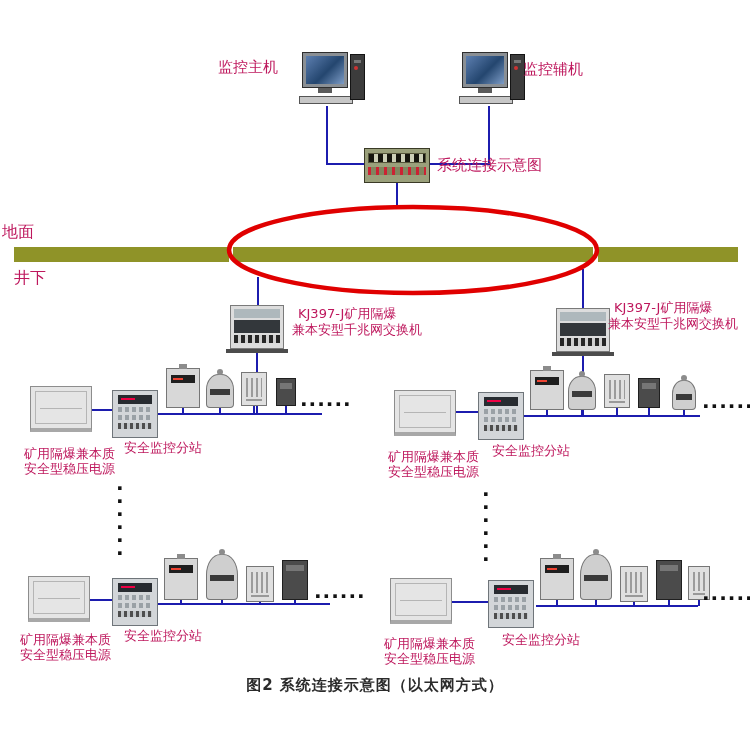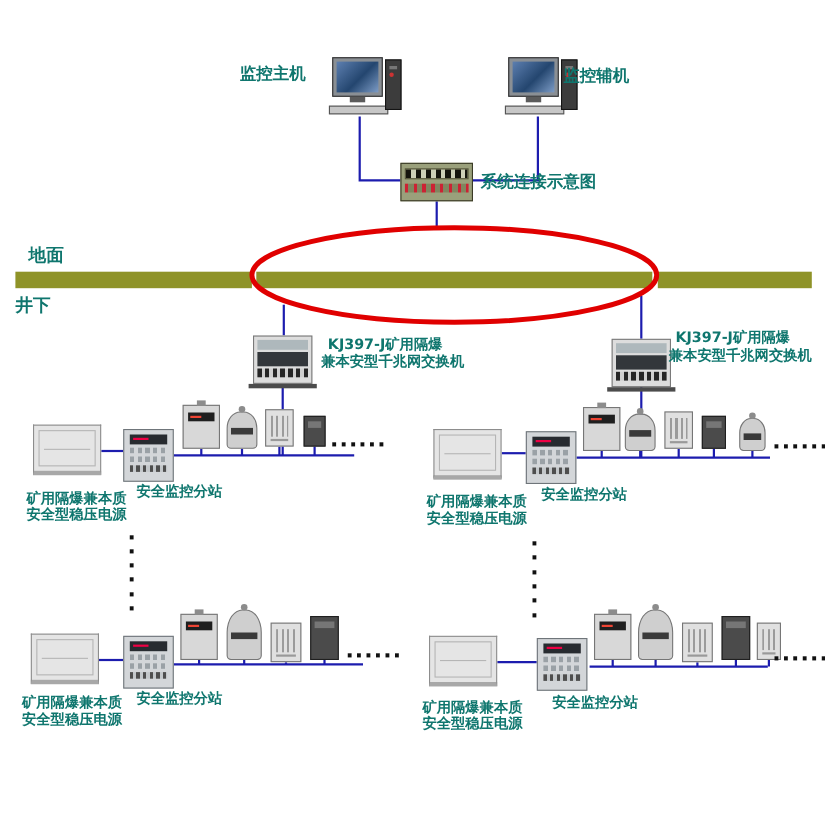--- a/index.html
+++ b/index.html
@@ -3,21 +3,21 @@
 <meta charset="utf-8">
 <style>
   * { margin:0; padding:0; box-sizing:border-box; }
   html,body { background:#ffffff; }
   #canvas {
     position:relative; width:750px; height:750px; background:#ffffff;
     font-family:"DejaVu Sans","Liberation Sans",sans-serif; overflow:hidden;
   }
   svg.wires { position:absolute; left:0; top:0; z-index:0; }
 
-  .lbl { position:absolute; z-index:3; color:#0f766e; font-weight:bold; font-size:13px; line-height:1.2; white-space:nowrap; }
+  .lbl { position:absolute; z-index:3; color:#be185d; font-weight:normal; font-size:13px; line-height:1.2; white-space:nowrap; }
   .lbl.med { font-size:15px; }
   .lbl.big { font-size:16px; }
   .caption { position:absolute; z-index:3; left:0; width:100%; top:676px; text-align:center;
              font-size:15px; font-weight:600; color:#2b2b2b; letter-spacing:1px; }
 
   .dev { position:absolute; z-index:2; }
 
   
   .monitor { width:46px; height:36px; background:#8a8f94; border:1px solid #2e2e2e; padding:3px; }
   .monitor .scr { width:100%; height:100%; background:linear-gradient(135deg,#5d7fb0 0%,#24466f 55%,#7d9cc6 100%); }
@@ -110,35 +110,35 @@
   </svg>
 
   <div class="lbl med" style="left:218px; top:58px;">监控主机</div>
   <div class="dev monitor" style="left:302px; top:52px;">
       <div class="scr"></div>
     </div>
   <div class="dev stand" style="left:318px; top:88px;"></div>
   <div class="dev keyboard" style="left:299px; top:96px;"></div>
   <div class="dev tower" style="left:350px; top:54px;"></div>
 
-  <div class="lbl med" style="left:512px; top:60px;">监控辅机</div>
+  <div class="lbl med" style="left:523px; top:60px;">监控辅机</div>
   <div class="dev monitor" style="left:462px; top:52px;">
       <div class="scr"></div>
     </div>
   <div class="dev stand" style="left:478px; top:88px;"></div>
   <div class="dev keyboard" style="left:459px; top:96px;"></div>
   <div class="dev tower" style="left:510px; top:54px;"></div>
 
   <div class="dev fiber-switch" style="left:364px; top:148px;">
     <div class="ports"></div>
     <div class="leds"></div>
   </div>
   <div class="lbl med" style="left:437px; top:156px;">系统连接示意图</div>
 
-  <div class="lbl big" style="left:26px; top:222px;">地面</div>
+  <div class="lbl big" style="left:2px; top:222px;">地面</div>
   <div class="lbl big" style="left:14px; top:268px;">井下</div>
 
   <div class="dev kj-switch" style="left:230px; top:305px;">
     <div class="t"></div>
     <div class="m"></div>
     <div class="p"></div>
   </div>
   <div class="dev kj-base" style="left:226px; top:349px;"></div>
   <div class="lbl" style="left:298px; top:306px;">KJ397-J矿用隔爆</div>
   <div class="lbl" style="left:292px; top:322px;">兼本安型千兆网交换机</div>
@@ -232,14 +232,15 @@
       <i class="nub"></i>
     </div>
   <div class="sensor sC" style="left:620px; top:566px; width:28px; height:36px;"></div>
   <div class="sensor sD" style="left:656px; top:560px; width:26px; height:40px;"></div>
   <div class="sensor sC" style="left:688px; top:566px; width:22px; height:34px;"></div>
   <div class="hdots" style="left:702px; top:588px;">······</div>
   <div class="lbl" style="left:502px; top:632px;">安全监控分站</div>
   <div class="lbl" style="left:384px; top:636px;">矿用隔爆兼本质</div>
   <div class="lbl" style="left:384px; top:651px;">安全型稳压电源</div>
 
+  <div class="caption">图2 系统连接示意图（以太网方式）</div>
 
 </div>
 
 </body></html>

